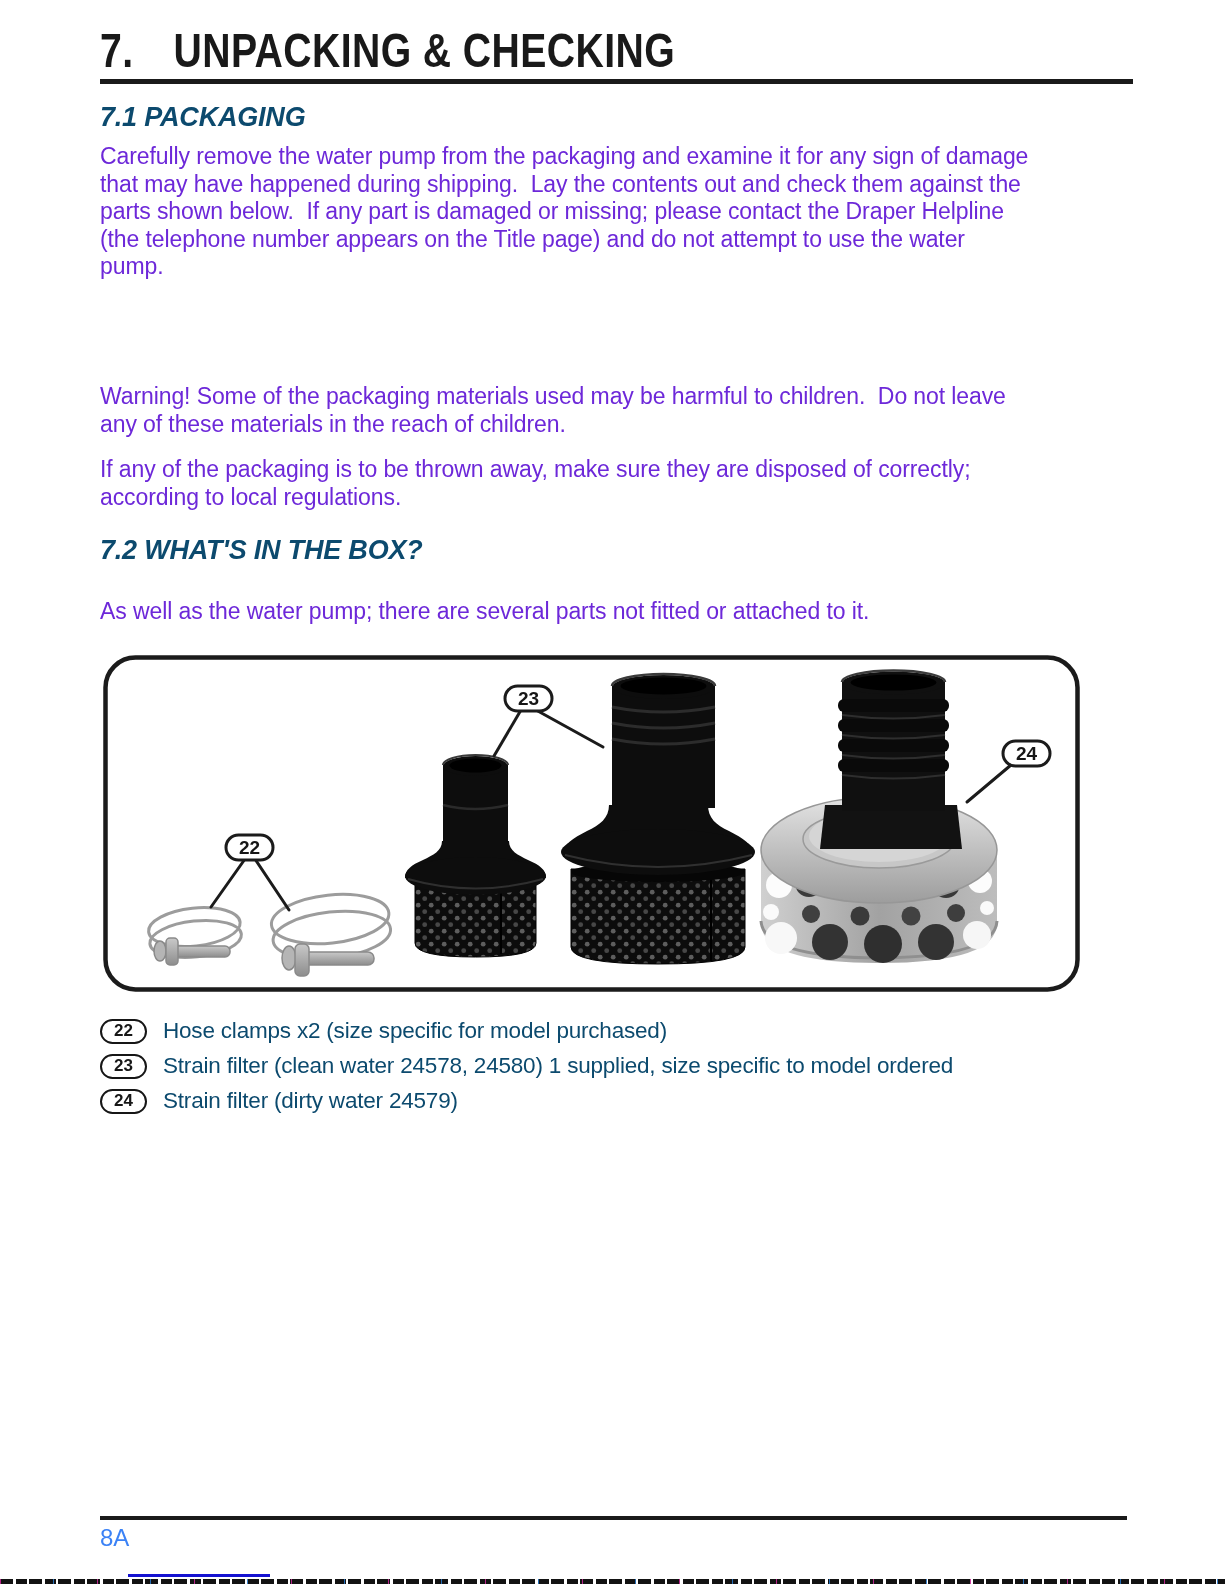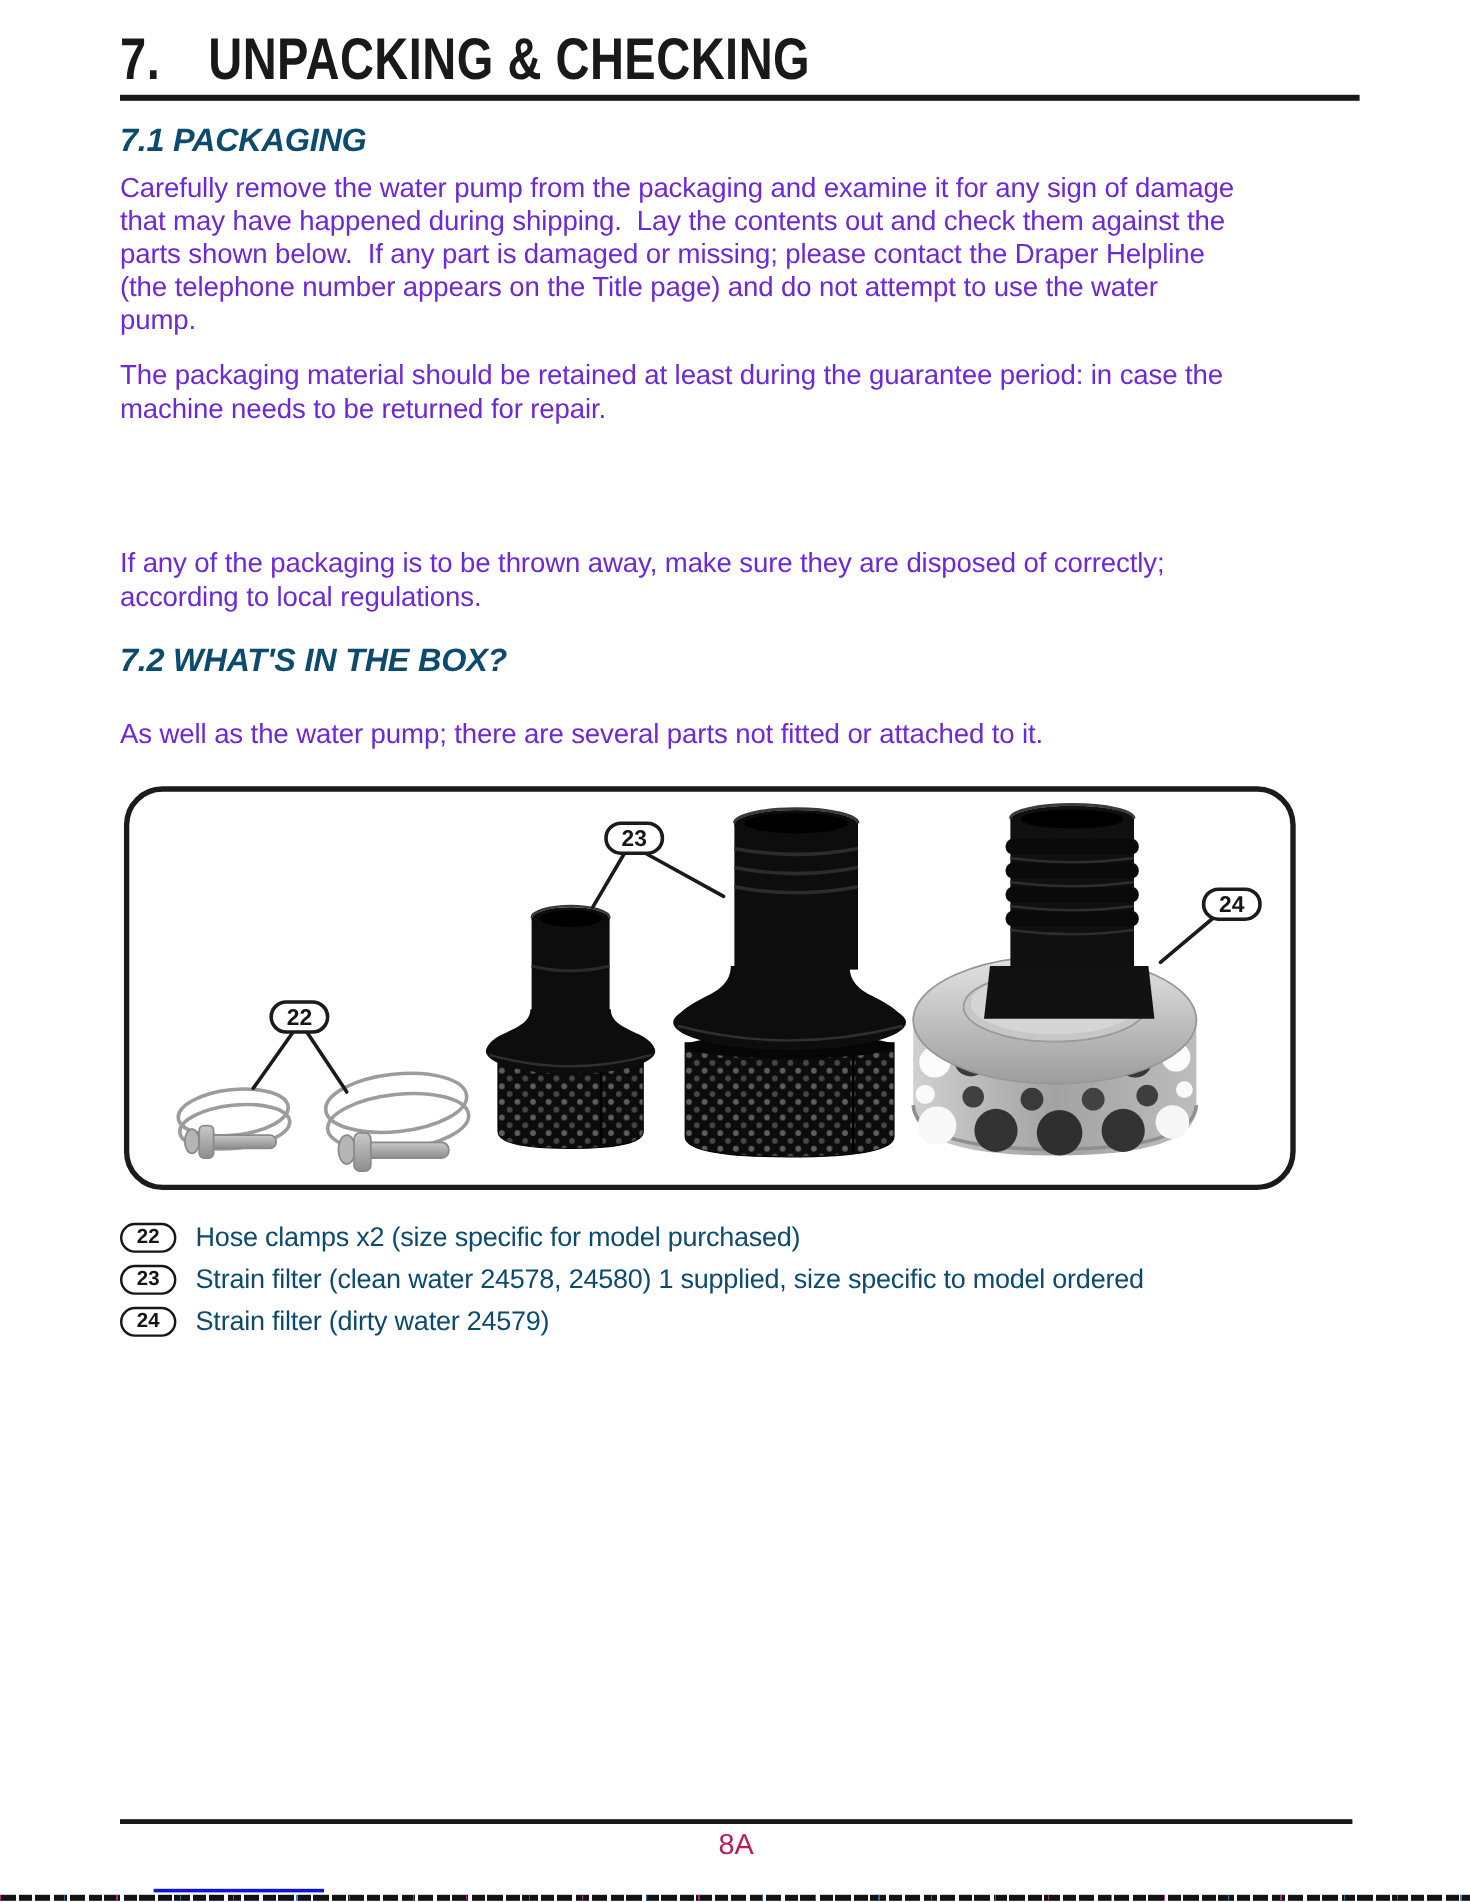--- a/index.html
+++ b/index.html
@@ -17,21 +17,21 @@
   p.body{position:absolute;left:100px;width:1045px;margin:0;font-size:23px;line-height:27.6px;
          letter-spacing:-.1px;white-space:pre-wrap;color:#6d28d9;}
   .figure{position:absolute;left:103px;top:655px;width:977px;height:337px;}
   .figure svg{display:block;}
   .legend{position:absolute;left:100px;top:1018px;width:1045px;}
   .legend-row{display:flex;align-items:center;gap:16px;height:26px;margin-bottom:9px;}
   .pill{flex:0 0 auto;width:47px;height:25px;border:2.5px solid #161616;border-radius:14px;
         display:flex;align-items:center;justify-content:center;font-size:17px;font-weight:700;
         color:#161616;box-sizing:border-box;}
   .legend-text{font-size:22.5px;letter-spacing:-.2px;white-space:nowrap;color:#0c4a6e;}
-  .pageno{position:absolute;left:100px;top:1524px;width:1027px;text-align:center;font-size:24px;color:#be185d;}
+  .pageno{position:absolute;left:100px;top:1524px;width:1027px;text-align:left;font-size:24px;color:#3b82f6;}
   .blue-mark{position:absolute;left:128px;top:1574px;width:142px;height:3px;background:#1512d0;}
   .scan-edge{position:absolute;left:0;top:1579px;width:1225px;height:5px;
      background-image:
        repeating-linear-gradient(90deg, rgba(200,40,150,.9) 0 1px, transparent 1px 53px, rgba(40,120,200,.9) 53px 54px, transparent 54px 97px),
        repeating-linear-gradient(90deg,#121212 0 13px, transparent 13px 16px, #121212 16px 27px, transparent 27px 29px);}
   svg text{font-family:"Liberation Sans",sans-serif;}
 </style>
 </head>
 <body>
 
@@ -42,22 +42,22 @@
     <span class="sec-title">UNPACKING &amp; CHECKING</span>
   </header>
   <div class="rule rule-top"></div>
 
   <h2 class="sub" style="top:102px">7.1 PACKAGING</h2>
   <p class="body" style="top:143px">Carefully remove the water pump from the packaging and examine it for any sign of damage
 that may have happened during shipping.  Lay the contents out and check them against the
 parts shown below.  If any part is damaged or missing; please contact the Draper Helpline
 (the telephone number appears on the Title page) and do not attempt to use the water
 pump.</p>
-  <p class="body" style="top:299px">The packaging material should be retained at least during the guarantee period: in case the
-machine needs to be returned for repair.</p>
+  <p class="body" style="top:383px">Warning! Some of the packaging materials used may be harmful to children.  Do not leave
+any of these materials in the reach of children.</p>
   <p class="body" style="top:456px">If any of the packaging is to be thrown away, make sure they are disposed of correctly;
 according to local regulations.</p>
 
   <h2 class="sub" style="top:535px">7.2 WHAT'S IN THE BOX?</h2>
   <p class="body" style="top:598px">As well as the water pump; there are several parts not fitted or attached to it.</p>
 
   <div class="figure">
     <svg width="977" height="337" viewBox="0 0 977 337">
       <defs>
         <pattern id="perf" width="13" height="13" patternUnits="userSpaceOnUse">

